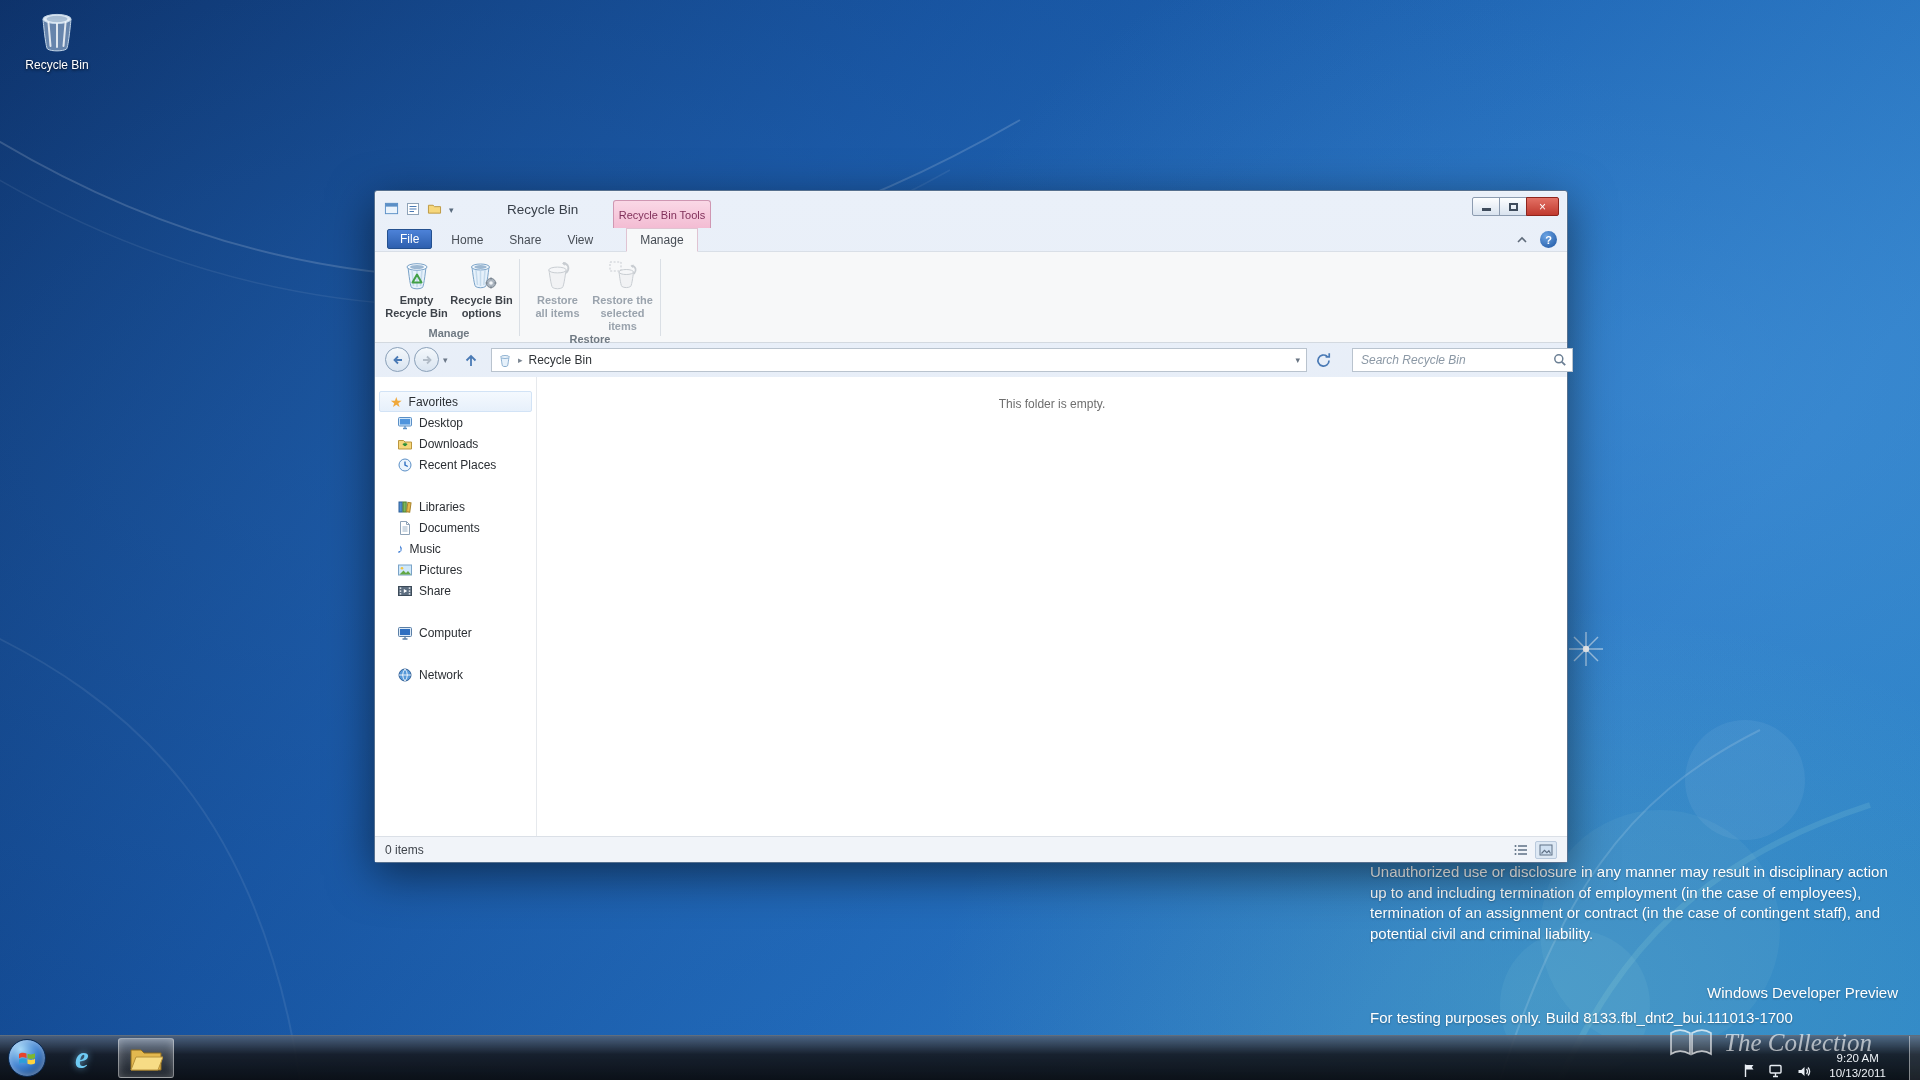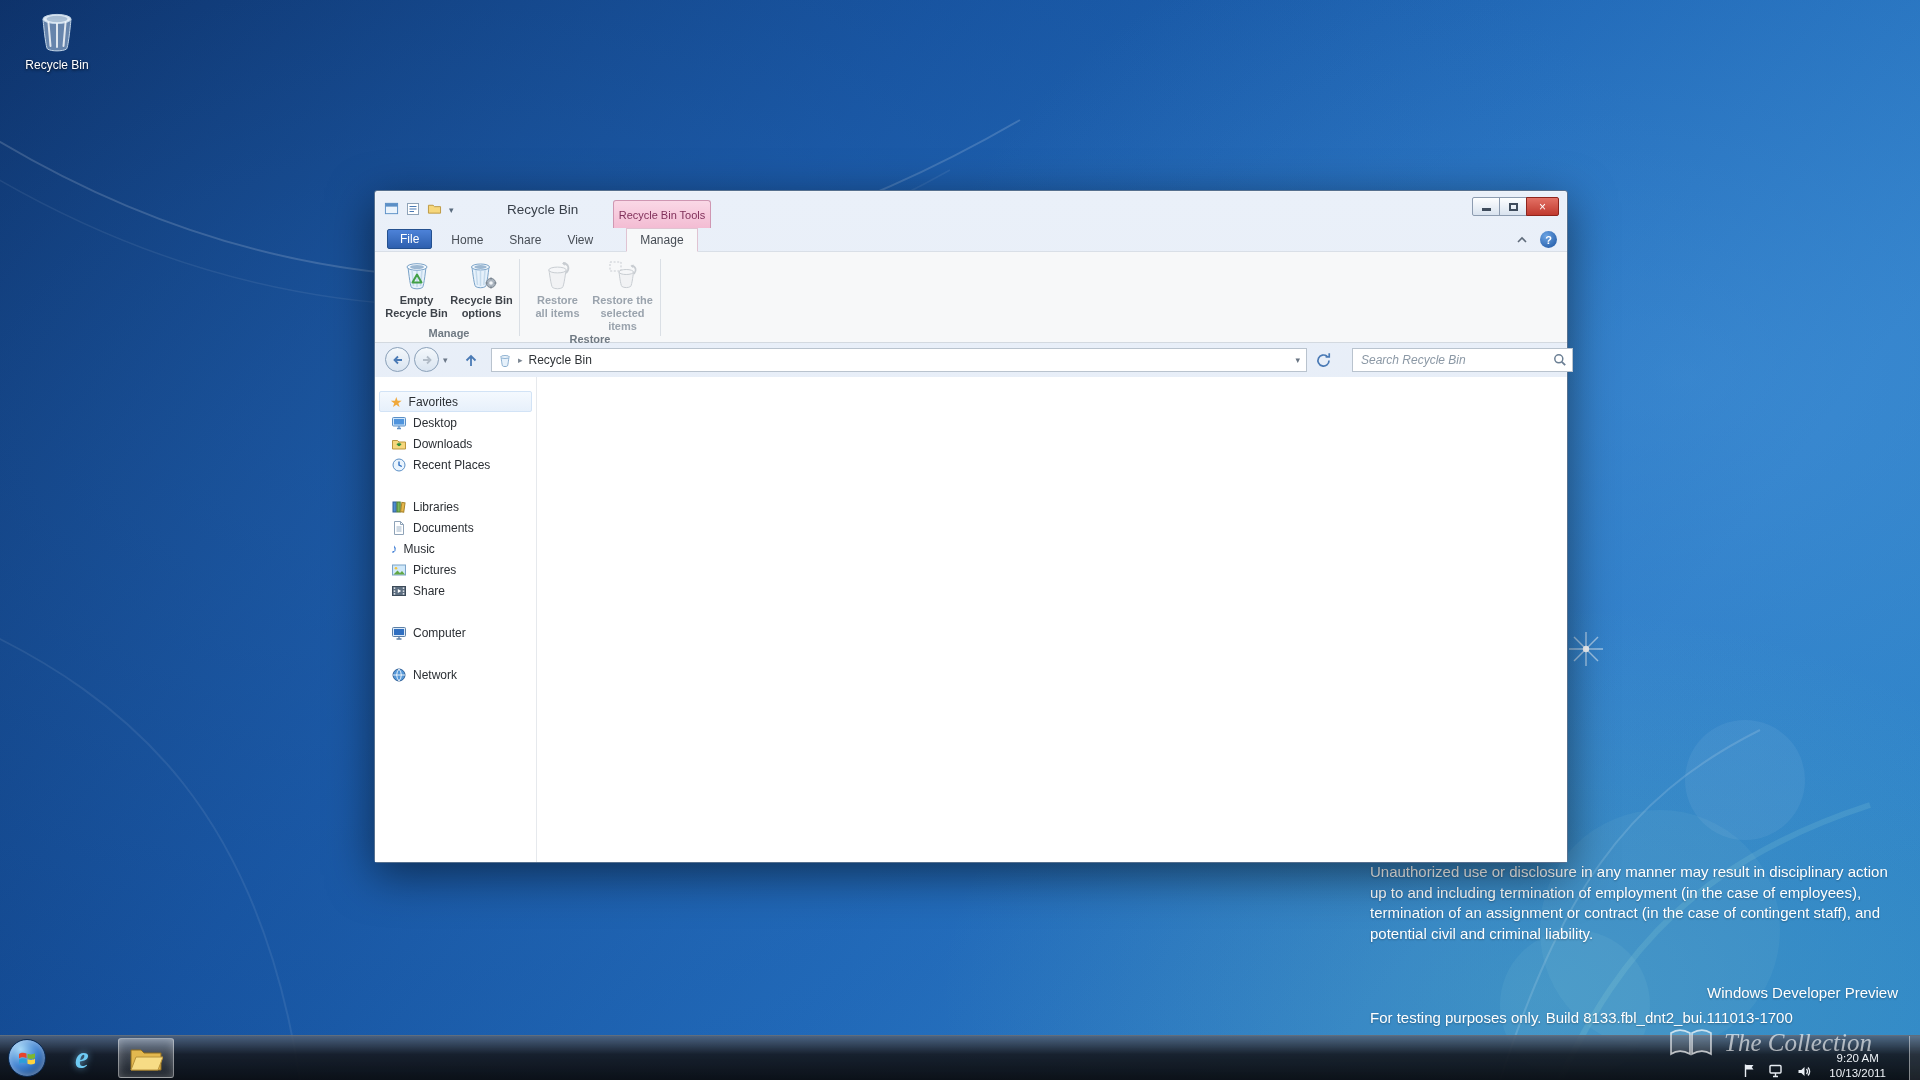--- a/index.html
+++ b/index.html
@@ -84,21 +84,21 @@
   .addr-drop { margin-left:auto; font-size:9px; color:#687482; }
   .refresh-btn { position:absolute; left:940px; top:9px; }
   .search-wrap { position:absolute; left:977px; top:5px; width:221px; height:24px; background:#fff; border:1px solid #b9c3ce; }
   .search-wrap input { width:100%; height:100%; border:none; outline:none; background:transparent; padding:0 24px 0 8px; font-family:inherit; font-size:12px; color:#333; }
   .search-wrap input::placeholder { font-style:italic; color:#8b98a5; }
   .search-ic { position:absolute; right:5px; top:4px; }
 
   
   .winbody { flex:1 1 auto; display:flex; background:#fff; overflow:hidden; }
   .sidebar { width:162px; flex:0 0 162px; border-right:1px solid #e6e9ed; padding-top:14px; }
-  .nav-row { height:21px; display:flex; align-items:center; gap:6px; padding-left:16px; font-size:12px; color:#2b2f34; cursor:default; }
+  .nav-row { height:21px; display:flex; align-items:center; gap:6px; padding-left:22px; font-size:12px; color:#2b2f34; cursor:default; }
   .nav-row.child { }
   .nav-row.hl { margin:0 4px; padding-left:10px; background:linear-gradient(#f4f9fe,#e7f0fb); border:1px solid #d2e3f6; border-radius:2px; height:21px; }
   .nav-gap { height:21px; }
   .star { color:#f0a93c; font-size:14px; line-height:14px; }
   .note { color:#3b7bd4; font-size:13px; line-height:13px; }
   .mainpane { flex:1 1 auto; position:relative; }
   .empty-msg { margin-top:20px; text-align:center; color:#6e6e6e; font-size:12px; }
 
   
   .statusbar { height:26px; flex:0 0 26px; background:#f1f4f9; border-top:1px solid #dbe0e7; display:flex; align-items:center; padding:0 10px; font-size:12px; color:#3f444b; }
@@ -412,22 +412,44 @@
 
         <div class="nav-row">
           <svg width="16" height="16" viewBox="0 0 16 16">
               <circle cx="8" cy="8" r="6" fill="#5598d8" stroke="#2f5f97"></circle>
               <path d="M2 8 h12 M8 2 a9 9 0 0 1 0 12 M8 2 a9 9 0 0 0 0 12" stroke="rgba(255,255,255,0.85)" fill="none" stroke-width="1"></path>
             </svg>
           <span>Network</span>
         </div>
       </div>
 
-    </div>
-
+      <div class="mainpane">
+        <div class="empty-msg">This folder is empty.</div>
+      </div>
+    </div>
+
+    <div class="statusbar">
+      <span>0 items</span>
+      <div class="status-views">
+        <span class="view-btn">
+          <svg width="14" height="12" viewBox="0 0 14 12">
+              <path d="M4 2 h9 M4 6 h9 M4 10 h9" stroke="#5f7085" stroke-width="1.5"></path>
+              <circle cx="1.5" cy="2" r="1" fill="#5f7085"></circle>
+              <circle cx="1.5" cy="6" r="1" fill="#5f7085"></circle>
+              <circle cx="1.5" cy="10" r="1" fill="#5f7085"></circle>
+            </svg>
+        </span>
+        <span class="view-btn selected">
+          <svg width="14" height="12" viewBox="0 0 14 12">
+              <rect x="1" y="1" width="12" height="10" fill="#cfe0f2" stroke="#5f7085"></rect>
+              <path d="M2.5 9.5 l3 -3.2 2.4 2.4 2 -2 1.6 2.8" fill="none" stroke="#5f7085" stroke-width="1.1"></path>
+            </svg>
+        </span>
+      </div>
+    </div>
   </div>
 
   <div class="confidential">
     <div class="c-body">Unauthorized use or disclosure in any manner may result in disciplinary action up to and including termination of employment (in the case of employees), termination of an assignment or contract (in the case of contingent staff), and potential civil and criminal liability.</div>
     <div class="c-edition">Windows Developer Preview</div>
     <div class="c-build">For testing purposes only. Build 8133.fbl_dnt2_bui.111013-1700</div>
   </div>
 
   <div class="collection">
     <svg width="46" height="30" viewBox="0 0 46 30">

